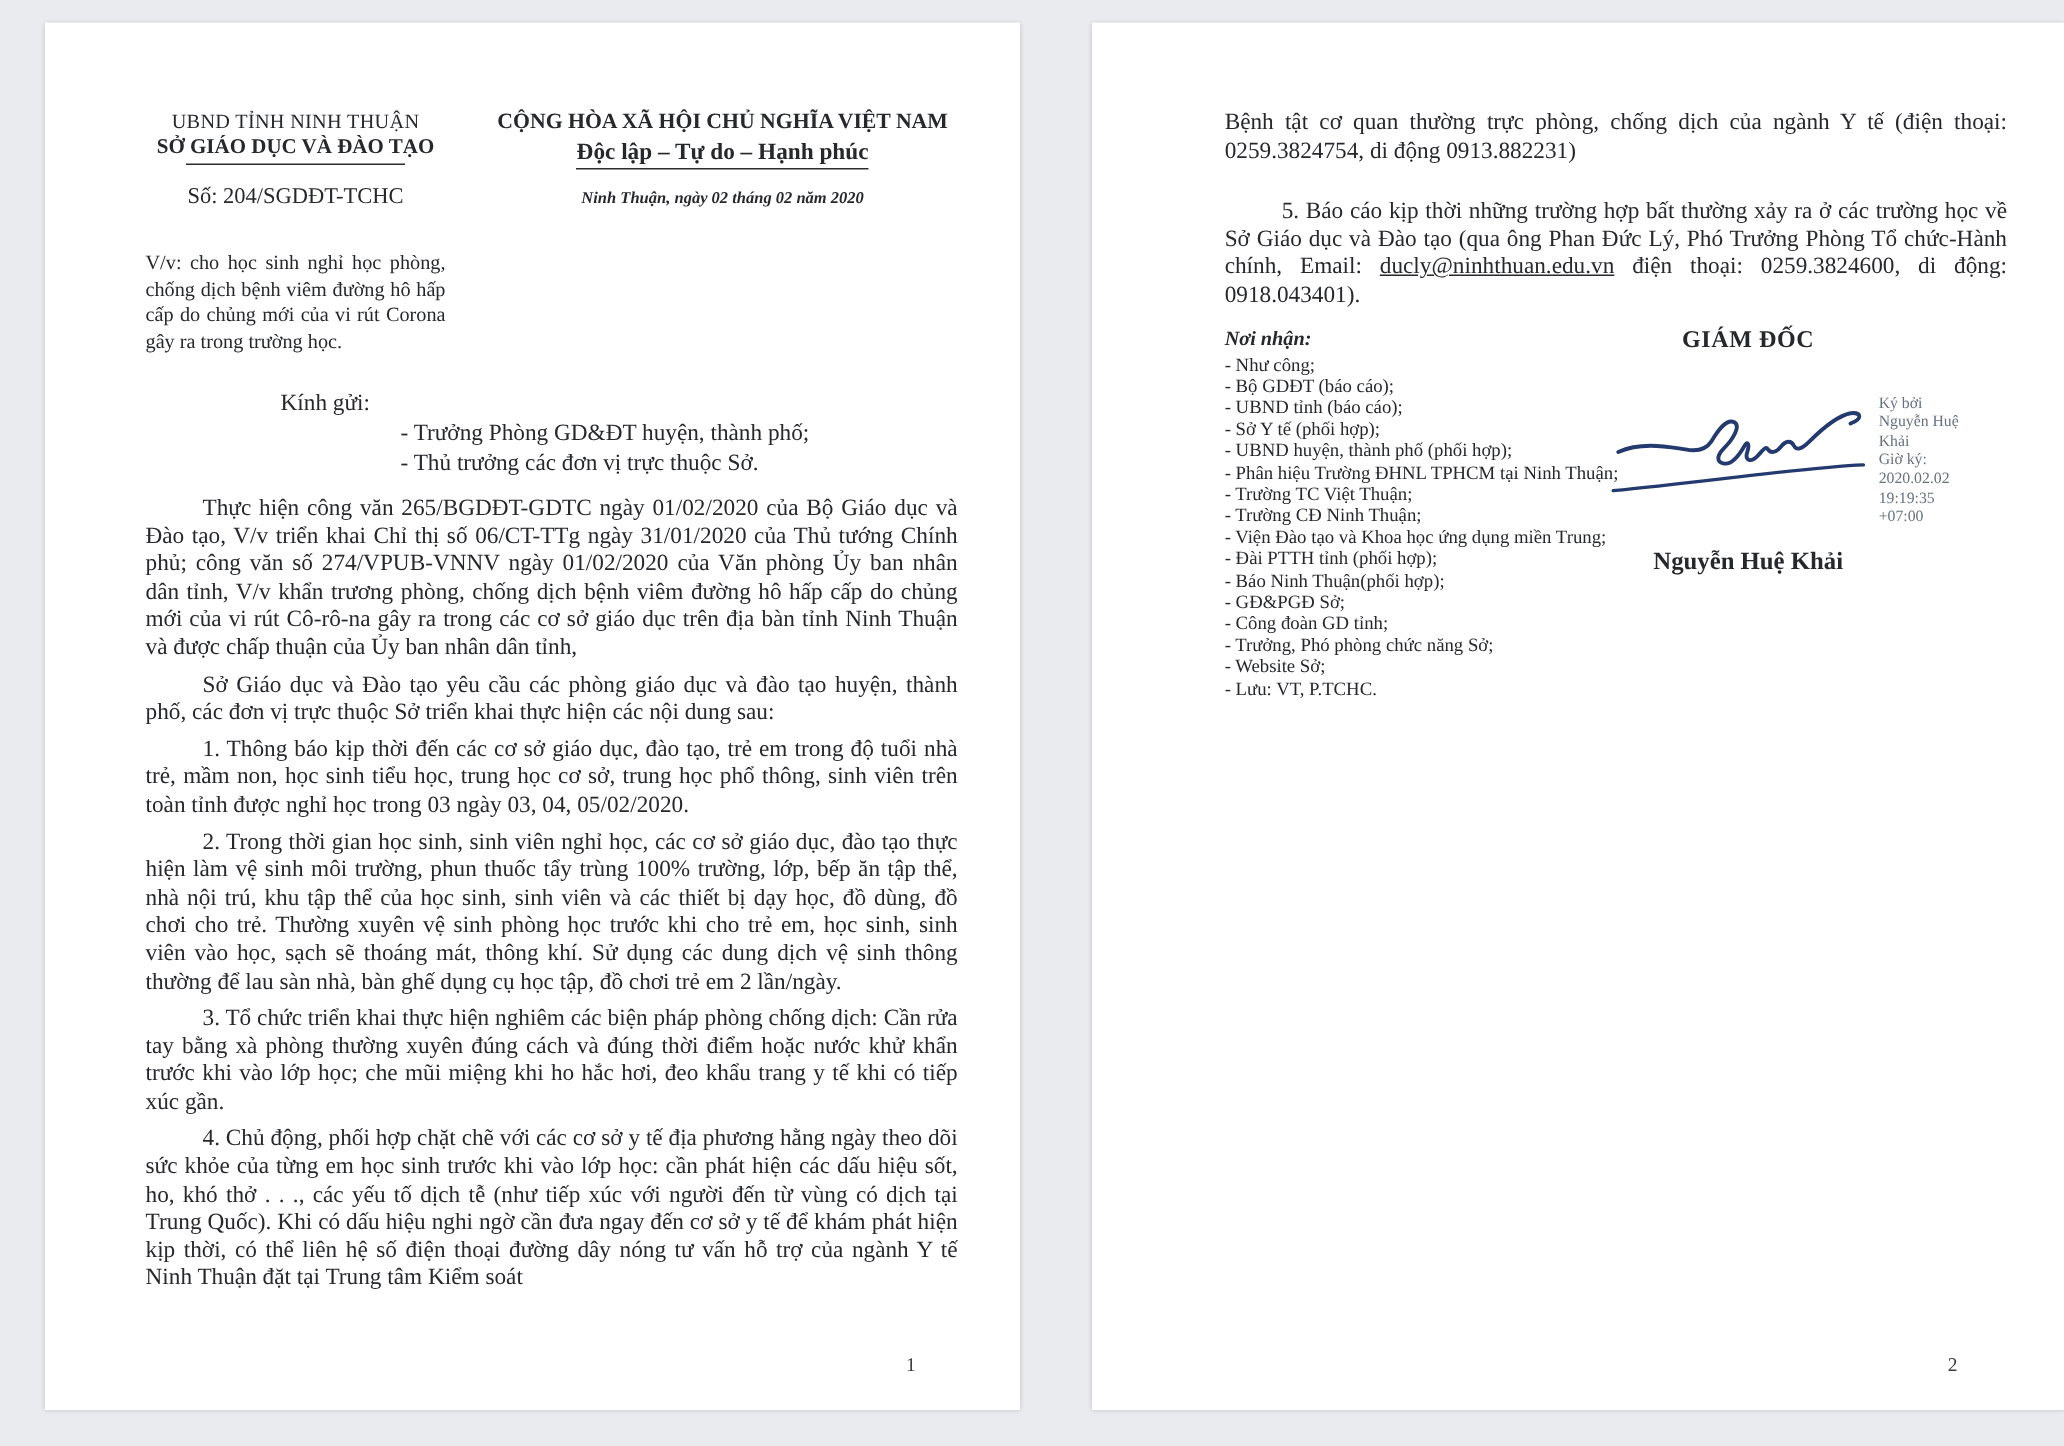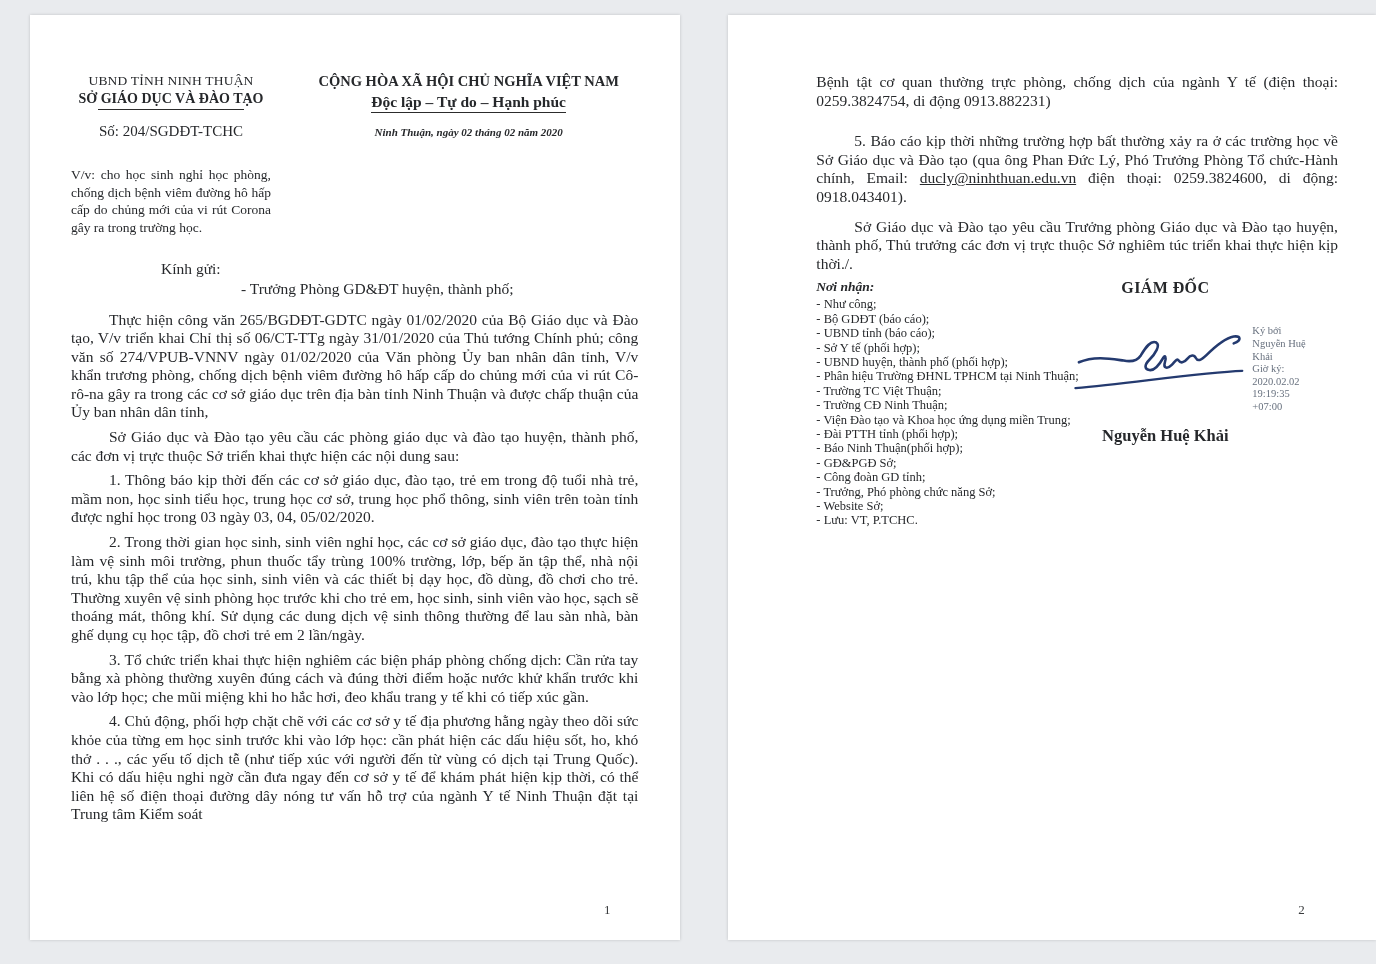--- a/index.html
+++ b/index.html
@@ -11,21 +11,21 @@
     overflow:hidden;
   }
   .canvas { display:flex; padding:15px 0 0 30px; gap:33px; }
   .page {
     background:#ffffff;
     height:925px;
     position:relative;
     box-sizing:border-box;
     box-shadow:0 0 3px rgba(0,0,0,.18);
   }
-  .page1 { width:654px; padding:58px 42px 0 41px; }
+  .page1 { width:654px; padding:58px 42px 0 67px; }
   .page2 { width:651px; padding:58px 38px 0 88px;margin-left:15px; }
 
   
   .hdr { display:flex; }
   .hdr-left { width:200px; flex-shrink:0; text-align:center; }
   .hdr-right { flex:1; text-align:center; padding-left:28px; }
   .org1 { font-size:13.5px; letter-spacing:.2px; }
   .org2 { font-size:14px; font-weight:bold; margin-top:2px; }
   .org-underline { width:146px; border-bottom:1.4px solid #2c2c2c; margin:2px auto 0; }
   .doc-no { font-size:15px; margin-top:13px; }
@@ -84,38 +84,38 @@
       <div class="hdr-right">
         <div class="motto1">CỘNG HÒA XÃ HỘI CHỦ NGHĨA VIỆT NAM</div>
         <div class="motto2"><span>Độc lập – Tự do – Hạnh phúc</span></div>
         <div class="dateline">Ninh Thuận, ngày 02 tháng 02 năm 2020</div>
       </div>
     </div>
 
     <div class="salutation">Kính gửi:</div>
     <div class="recipients">
       <div>- Trưởng Phòng GD&amp;ĐT huyện, thành phố;</div>
+      <div>- Thủ trưởng các đơn vị trực thuộc Sở.</div>
     </div>
 
     <p class="body-p first">Thực hiện công văn 265/BGDĐT-GDTC ngày 01/02/2020 của Bộ Giáo dục và Đào tạo, V/v triển khai Chỉ thị số 06/CT-TTg ngày 31/01/2020 của Thủ tướng Chính phủ; công văn số 274/VPUB-VNNV ngày 01/02/2020 của Văn phòng Ủy ban nhân dân tỉnh, V/v khẩn trương phòng, chống dịch bệnh viêm đường hô hấp cấp do chủng mới của vi rút Cô-rô-na gây ra trong các cơ sở giáo dục trên địa bàn tỉnh Ninh Thuận và được chấp thuận của Ủy ban nhân dân tỉnh,</p>
     <p class="body-p">Sở Giáo dục và Đào tạo yêu cầu các phòng giáo dục và đào tạo huyện, thành phố, các đơn vị trực thuộc Sở triển khai thực hiện các nội dung sau:</p>
     <p class="body-p">1. Thông báo kịp thời đến các cơ sở giáo dục, đào tạo, trẻ em trong độ tuổi nhà trẻ, mầm non, học sinh tiểu học, trung học cơ sở, trung học phổ thông, sinh viên trên toàn tỉnh được nghỉ học trong 03 ngày 03, 04, 05/02/2020.</p>
     <p class="body-p">2. Trong thời gian học sinh, sinh viên nghỉ học, các cơ sở giáo dục, đào tạo thực hiện làm vệ sinh môi trường, phun thuốc tẩy trùng 100% trường, lớp, bếp ăn tập thể, nhà nội trú, khu tập thể của học sinh, sinh viên và các thiết bị dạy học, đồ dùng, đồ chơi cho trẻ. Thường xuyên vệ sinh phòng học trước khi cho trẻ em, học sinh, sinh viên vào học, sạch sẽ thoáng mát, thông khí. Sử dụng các dung dịch vệ sinh thông thường để lau sàn nhà, bàn ghế dụng cụ học tập, đồ chơi trẻ em 2 lần/ngày.</p>
     <p class="body-p">3. Tổ chức triển khai thực hiện nghiêm các biện pháp phòng chống dịch: Cần rửa tay bằng xà phòng thường xuyên đúng cách và đúng thời điểm hoặc nước khử khẩn trước khi vào lớp học; che mũi miệng khi ho hắc hơi, đeo khẩu trang y tế khi có tiếp xúc gần.</p>
     <p class="body-p">4. Chủ động, phối hợp chặt chẽ với các cơ sở y tế địa phương hằng ngày theo dõi sức khỏe của từng em học sinh trước khi vào lớp học: cần phát hiện các dấu hiệu sốt, ho, khó thở . . ., các yếu tố dịch tễ (như tiếp xúc với người đến từ vùng có dịch tại Trung Quốc). Khi có dấu hiệu nghi ngờ cần đưa ngay đến cơ sở y tế để khám phát hiện kịp thời, có thể liên hệ số điện thoại đường dây nóng tư vấn hỗ trợ của ngành Y tế Ninh Thuận đặt tại Trung tâm Kiểm soát</p>
 
     <div class="pageno">1</div>
   </div>
 
   <div class="page page2">
     <p class="body-p cont-p">Bệnh tật cơ quan thường trực phòng, chống dịch của ngành Y tế (điện thoại: 0259.3824754, di động 0913.882231)</p>
 
     <p class="body-p item5-p"><span>5. Báo cáo kịp thời những trường hợp bất thường xảy ra ở các trường học về Sở Giáo dục và Đào tạo (qua ông Phan Đức Lý, Phó Trưởng Phòng Tổ chức-Hành chính, Email: </span><span class="email">ducly@ninhthuan.edu.vn</span><span> điện thoại: 0259.3824600, di động: 0918.043401).</span></p>
 
-    <p class="body-p closing-p">Sở Giáo dục và Đào tạo yêu cầu Trưởng phòng Giáo dục và Đào tạo huyện, thành phố, Thủ trưởng các đơn vị trực thuộc Sở nghiêm túc triển khai thực hiện kịp thời./.</p>
 
     <div class="footer">
       <div class="nn">
         <div class="nn-label">Nơi nhận:</div>
         <div class="nn-item">- Như công;</div>
         <div class="nn-item">- Bộ GDĐT (báo cáo);</div>
         <div class="nn-item">- UBND tỉnh (báo cáo);</div>
         <div class="nn-item">- Sở Y tế (phối hợp);</div>
         <div class="nn-item">- UBND huyện, thành phố (phối hợp);</div>
         <div class="nn-item">- Phân hiệu Trường ĐHNL TPHCM tại Ninh Thuận;</div>

